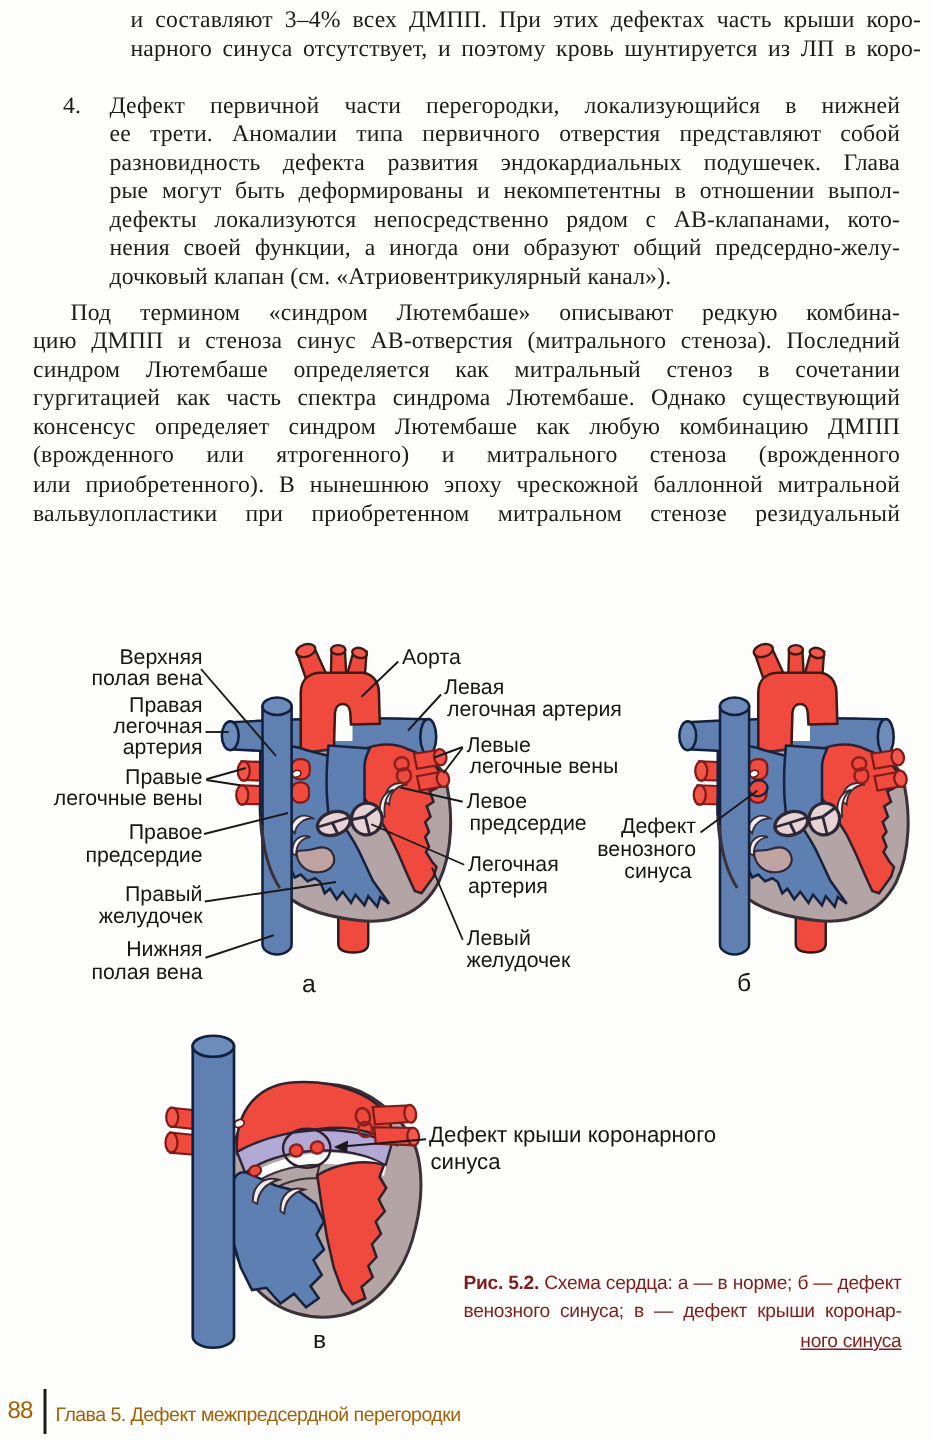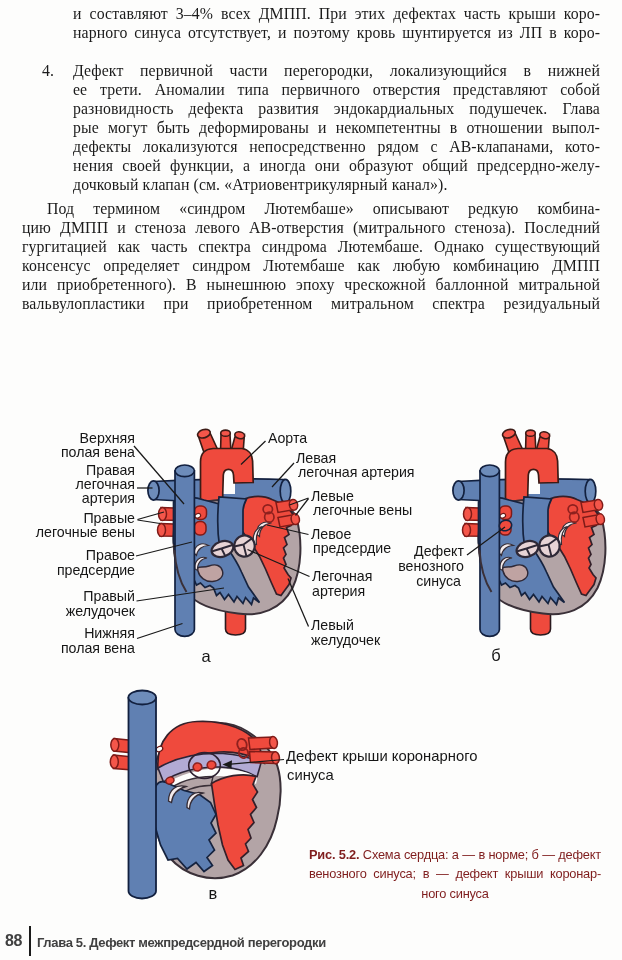--- a/index.html
+++ b/index.html
@@ -3,46 +3,48 @@
 <meta charset="utf-8">
 <style>
 html,body{margin:0;padding:0;}
 body{width:622px;height:960px;background:#fdfdfc;position:relative;overflow:hidden;
      font-family:"Liberation Serif",serif;color:#1b1b1b;}
 .abs{position:absolute;}
 .bt{font-size:15.8px;line-height:19.1px;letter-spacing:0.1px;}
 .jl{text-align:justify;text-align-last:justify;}
 .num{position:absolute;left:-31px;top:0;}
 .cap{font-family:"Liberation Sans",sans-serif;font-size:12.8px;letter-spacing:-0.2px;line-height:19.4px;color:#7f1d1d;}
-.foot{font-family:"Liberation Sans",sans-serif;font-weight:bold;color:#404040;}
+.foot{font-family:"Liberation Sans",sans-serif;font-weight:normal;color:#a16207;}
 svg text{font-family:"Liberation Sans",sans-serif;fill:#161616;}
 </style>
 </head>
 <body>
-<div class="abs bt" style="left:73px;top:3.6px;width:527px;">
+<div class="abs bt" style="left:87px;top:3.6px;width:527px;">
 <div class="jl">и составляют 3–4% всех ДМПП. При этих дефектах часть крыши коро-</div>
 <div class="jl">нарного синуса отсутствует, и поэтому кровь шунтируется из ЛП в коро-</div>
 </div>
 <div class="abs bt" style="left:73px;top:60.9px;width:527px;">
 <span class="num">4.</span>
 <div class="jl">Дефект первичной части перегородки, локализующийся в нижней</div>
 <div class="jl">ее трети. Аномалии типа первичного отверстия представляют собой</div>
 <div class="jl">разновидность дефекта развития эндокардиальных подушечек. Глава</div>
 <div class="jl">рые могут быть деформированы и некомпетентны в отношении выпол-</div>
 <div class="jl">дефекты локализуются непосредственно рядом с АВ-клапанами, кото-</div>
 <div class="jl">нения своей функции, а иногда они образуют общий предсердно-желу-</div>
 <div>дочковый клапан (см. «Атриовентрикулярный канал»).</div>
 </div>
 <div class="abs bt" style="left:22px;top:199px;width:578px;">
 <div class="jl" style="text-indent:25px;">Под термином «синдром Лютембаше» описывают редкую комбина-</div>
-<div class="jl">цию ДМПП и стеноза левого АВ-отверстия (митрального стеноза). Последний</div>
+<div class="jl">цию ДМПП и стеноза синус АВ-отверстия (митрального стеноза). Последний</div>
+<div class="jl">синдром Лютембаше определяется как митральный стеноз в сочетании</div>
 <div class="jl">гургитацией как часть спектра синдрома Лютембаше. Однако существующий</div>
 <div class="jl">консенсус определяет синдром Лютембаше как любую комбинацию ДМПП</div>
+<div class="jl">(врожденного или ятрогенного) и митрального стеноза (врожденного</div>
 <div class="jl">или приобретенного). В нынешнюю эпоху чрескожной баллонной митральной</div>
-<div class="jl">вальвулопластики при приобретенном митральном спектра резидуальный</div>
+<div class="jl">вальвулопластики при приобретенном митральном стенозе резидуальный</div>
 </div>
 
 <svg class="abs" style="left:0;top:0;" width="622" height="960" viewBox="0 0 622 960">
 <defs>
 <g id="ht">
 
   <path d="M225.5 575 L225.5 629 Q225.5 635 235.5 635 Q245.5 635 245.5 629 L245.5 575 Z" fill="#ef4a3d" stroke="#2a1a1e" stroke-width="1.6"></path>
 
   <path d="M153 481.5 C190 479.5 240 478 284 479.5 L284 503 C240 503.5 190 501.5 153 499.5 Z" fill="#6080b2" stroke="#12203f" stroke-width="1.7"></path>
   <ellipse cx="153.5" cy="490.5" rx="5.6" ry="9.6" fill="#6d8cba" stroke="#12203f" stroke-width="1.7"></ellipse>
@@ -205,18 +207,18 @@
 <g font-family="Liberation Serif" font-size="16.5" text-anchor="middle">
 <text x="206" y="661.5">а</text>
 <text x="496" y="660.5">б</text>
 <text x="213" y="898.5">в</text>
 </g>
 </svg>
 
 <div class="abs cap" style="left:309px;top:845px;width:292px;">
 <div class="jl"><b>Рис. 5.2.</b> Схема сердца: а — в норме; б — дефект</div>
 <div class="jl">венозного синуса; в — дефект крыши коронар-</div>
-<div style="text-align:center;">ного синуса</div>
+<div style="text-align:right;text-decoration:underline;">ного синуса</div>
 </div>
 
 <div class="abs foot" style="left:5px;top:932px;font-size:16px;letter-spacing:-0.5px;">88</div>
 <div class="abs" style="left:28.5px;top:926px;width:2px;height:30px;background:#1a1a1a;"></div>
 <div class="abs foot" style="left:37px;top:934.5px;font-size:13px;letter-spacing:-0.35px;">Глава 5. Дефект межпредсердной перегородки</div>
 
 </body></html>

